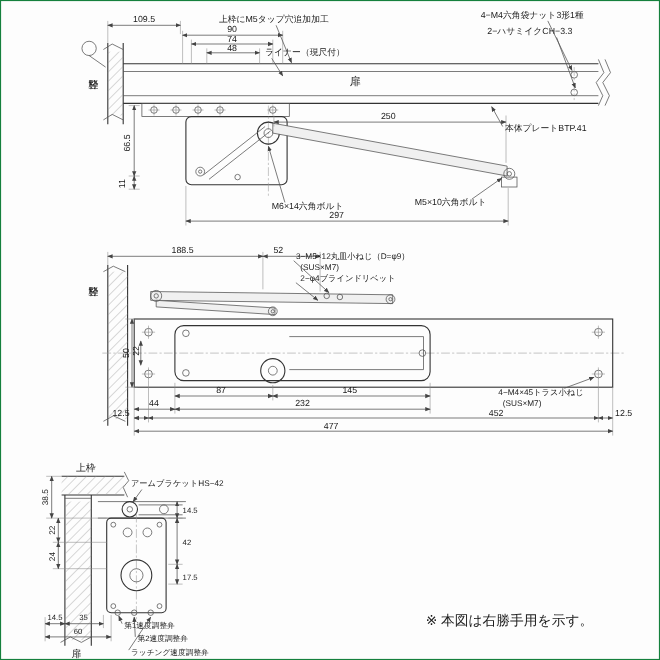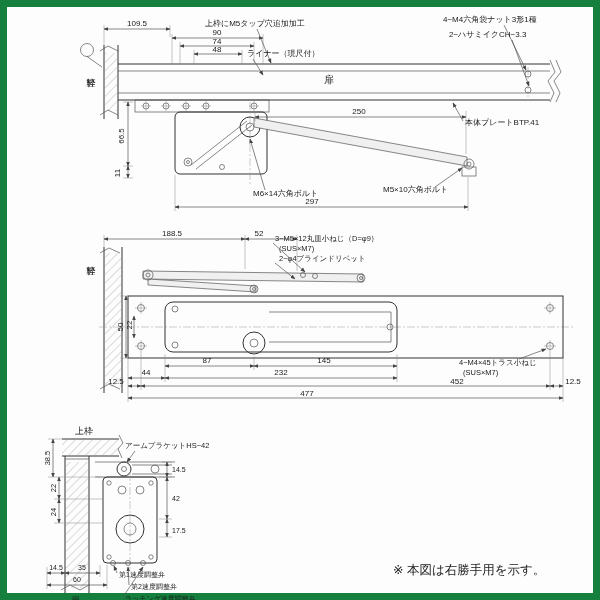--- a/index.html
+++ b/index.html
@@ -1,18 +1,18 @@
 <!DOCTYPE html>
 <html><head>
 <meta charset="utf-8">
 <style>
   html,body{margin:0;padding:0;background:#ffffff;}
   .page{
     width:600px;height:600px;box-sizing:border-box;
-    border:7px solid #15803d;background:#fdfdfd;position:relative;
+    border:1px solid #15803d;background:#fdfdfd;position:relative;
     font-family:"Liberation Sans","DejaVu Sans",sans-serif;
   }
   svg{display:block;}
   svg text{
     font-family:"Liberation Sans","DejaVu Sans",sans-serif;
     fill:#1a1a1a;stroke:none;
   }
   .t7{font-size:7px;}
   .t75{font-size:7.5px;}
   .t8{font-size:8px;}

